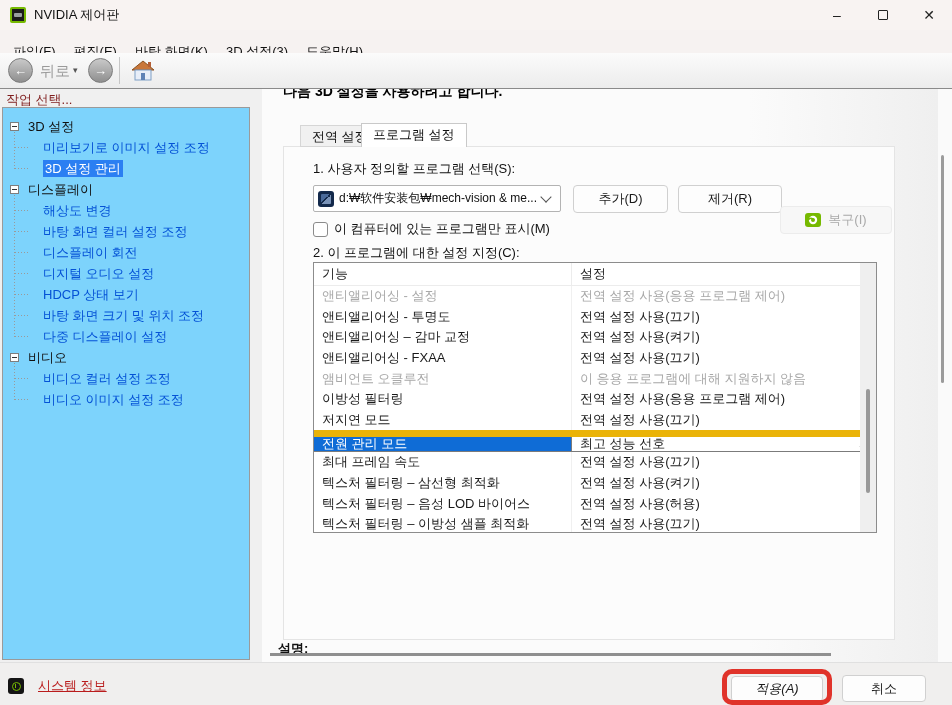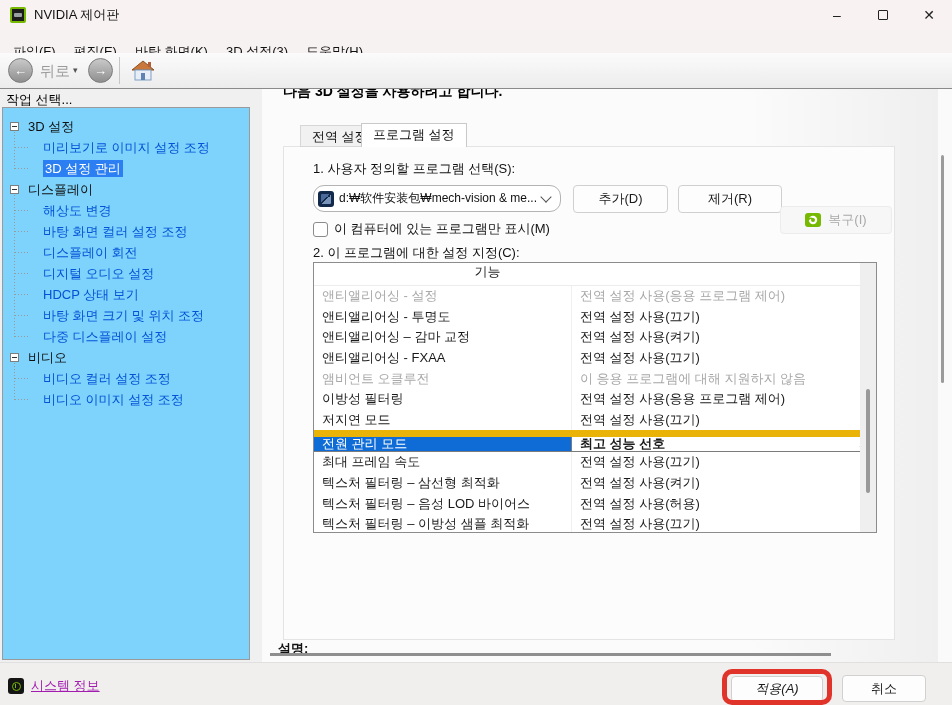--- a/index.html
+++ b/index.html
@@ -26,21 +26,21 @@
     background:linear-gradient(#c9c9c9,#8f8f8f);border:1px solid #7b7b7b;
     color:#fff;font-weight:bold;font-size:13px;display:flex;align-items:center;justify-content:center;}
   .back-btn{left:8px;} .fwd-btn{left:88px;}
   .back-label{position:absolute;left:40px;top:0;line-height:35px;color:#9a9a9a;font-size:15px;}
   .nav-caret{position:absolute;left:73px;top:0;line-height:35px;font-size:9px;color:#555;}
   .tb-sep{position:absolute;left:119px;top:4px;width:1px;height:27px;background:#c6c6c6;}
   .home-btn{position:absolute;left:131px;top:6px;width:24px;height:24px;}
   
   .content{position:absolute;left:0;top:89px;width:952px;height:573px;}
   .sidebar{position:absolute;left:0;top:0;width:262px;height:573px;background:#f0f0f0;}
-  .sidebar-header{position:absolute;left:6px;top:2px;font-size:13px;color:#000000;}
+  .sidebar-header{position:absolute;left:6px;top:2px;font-size:13px;color:#7f1d1d;}
   .sidebar-box{position:absolute;left:2px;top:18px;width:248px;height:553px;background:#7dd3fc;border:1px solid #9a9a9a;padding-top:8px;overflow:hidden;}
   .tree{font-size:13px;}
   .tree-parent{display:flex;align-items:center;height:21px;padding-left:7px;color:#111;}
   .expand-box{width:9px;height:9px;border:1px solid #7e7e7e;background:#fff;display:flex;align-items:center;justify-content:center;flex:0 0 9px;}
   .expand-box i{display:block;width:5px;height:1px;background:#333;}
   .tree-parent .plabel{margin-left:9px;}
   .tree-children{position:relative;}
   .tree-children::before{content:"";position:absolute;left:11px;top:-5px;bottom:10px;width:1px;
     background:repeating-linear-gradient(to bottom,#9a9a9a 0 1px,transparent 1px 3px);}
   .tree-child{position:relative;height:21px;line-height:21px;padding-left:40px;white-space:nowrap;}
@@ -54,60 +54,60 @@
   .scroll-track{position:absolute;left:938px;top:0;width:14px;height:573px;background:#fafafa;}
   .win-scroll-thumb{position:absolute;left:941px;top:66px;width:3px;height:228px;background:#9b9b9b;border-radius:2px;}
   .main-heading{position:absolute;left:21px;top:-6px;font-size:14px;font-weight:bold;color:#000;}
   .tab-panel{position:absolute;left:21px;top:57px;width:612px;height:494px;background:#fcfcfc;border:1px solid #e4e4e4;}
   .tab{position:absolute;top:36px;height:22px;padding:0 11px;line-height:22px;font-size:13px;
     background:#f1f1f1;border:1px solid #d6d6d6;color:#111;}
   .tab.t0{left:38px;}
   .tab.t1{left:99px;top:34px;height:24px;background:#fff;border-color:#c9c9c9;border-bottom:none;z-index:3;}
   .section-label{position:absolute;left:51px;font-size:13px;color:#111;}
   
-  .combo{position:absolute;left:51px;top:96px;width:248px;height:27px;background:#fff;border:1px solid #b3b3b3;border-radius:11px;display:flex;align-items:center;}
+  .combo{position:absolute;left:51px;top:96px;width:248px;height:27px;background:#fff;border:1px solid #b3b3b3;border-radius:2px;display:flex;align-items:center;}
   .prog-icon{width:16px;height:16px;margin-left:4px;background:#13294b;border-radius:3px;position:relative;flex:0 0 16px;}
   .prog-icon::after{content:"";position:absolute;left:3px;top:3px;width:10px;height:10px;
     background:linear-gradient(135deg,#4a6a9a 0 45%,#13294b 45% 55%,#7a93b8 55%);border-radius:1px;}
   .combo-text{margin-left:5px;font-size:12px;color:#111;white-space:nowrap;overflow:hidden;flex:1;}
   .chev{width:8px;height:8px;border-right:1.5px solid #555;border-bottom:1.5px solid #555;transform:rotate(45deg);margin:-4px 10px 0 4px;flex:0 0 8px;}
   .btn{background:#fdfdfd;border:1px solid #d0d0d0;border-radius:4px;font-size:13px;color:#1a1a1a;
     display:flex;align-items:center;justify-content:center;font-family:inherit;}
   .add-btn{position:absolute;left:311px;top:96px;width:95px;height:28px;}
   .remove-btn{position:absolute;left:416px;top:96px;width:104px;height:28px;}
   .restore-btn{position:absolute;left:518px;top:96px;width:112px;height:28px;background:#f7f7f7;border-color:#ececec;color:#a9a9a9;gap:7px;margin-top:21px;}
   .nv-eye{width:16px;height:16px;}
   .checkbox-row{position:absolute;left:51px;top:131px;display:flex;align-items:center;}
   .checkbox{width:15px;height:15px;border:1px solid #8b8b8b;border-radius:3px;background:#fff;}
   .checkbox-label{margin-left:6px;font-size:13px;color:#111;}
   
   .stable{position:absolute;left:51px;top:173px;width:564px;height:271px;background:#fff;border:1px solid #8c8c8c;overflow:hidden;}
-  .thead{display:flex;height:23px;align-items:center;border-bottom:1px solid #ececec;flex-direction:column;}
+  .thead{display:flex;height:23px;align-items:center;border-bottom:1px solid #ececec;}
   .thead .h1{width:257px;padding-left:8px;color:#222;}
   .thead .h2{padding-left:8px;color:#222;border-left:1px solid #ececec;height:100%;display:flex;align-items:center;flex:1;}
   .trow{display:flex;height:20.6px;align-items:center;}
   .tcell{white-space:nowrap;overflow:hidden;}
   .c1{width:257px;padding-left:8px;height:100%;display:flex;align-items:center;}
   .c2{flex:1;padding-left:8px;border-left:1px solid #f0f0f0;height:100%;display:flex;align-items:center;}
   .trow.disabled .c1,.trow.disabled .c2{color:#a8a8a8;}
   .trow.selected{border-top:7px solid #eab308;border-bottom:1px solid #7b7b7b;height:22px;}
   .trow.selected .c1{background:#0f6cd6;color:#fff;}
-  .trow.selected .c2{font-weight:bold;border-left:1px solid #7b7b7b;position:relative;}
+  .trow.selected .c2{font-weight:normal;border-left:1px solid #7b7b7b;position:relative;}
   .row-chev{position:absolute;right:8px;top:8px;width:7px;height:7px;border-right:1.4px solid #777;border-bottom:1.4px solid #777;transform:rotate(45deg);margin-top:-2px;}
   .tbl-scroll-track{position:absolute;right:0;top:0;width:16px;height:100%;background:#efefef;}
   .tbl-scroll-thumb{position:absolute;right:6px;top:126px;width:4px;height:104px;background:#999;border-radius:2px;}
   .desc-label{position:absolute;left:16px;top:551px;font-weight:bold;font-size:13px;color:#111;}
   .splitter{position:absolute;left:8px;top:564px;width:561px;height:3px;background:#8f8f8f;}
   
   .footer{position:absolute;left:0;top:662px;width:952px;height:43px;background:#f0efee;border-top:1px solid #e0e0e0;}
   .sysinfo{position:absolute;left:8px;top:14px;display:flex;align-items:center;}
   .sysinfo-icon{width:16px;height:16px;background:#141414;border-radius:3px;display:flex;align-items:center;justify-content:center;}
   .sysinfo-icon i{display:block;width:9px;height:9px;border:1.6px solid #76b900;border-radius:50%;position:relative;}
   .sysinfo-icon i::after{content:"";position:absolute;left:2.2px;top:1px;width:1.6px;height:4px;background:#76b900;}
-  .sysinfo-label{margin-left:7px;color:#a21caf;text-decoration:underline;font-size:13px;}
+  .sysinfo-label{margin-left:14px;color:#b91c1c;text-decoration:underline;font-size:13px;}
   .apply-btn{position:absolute;left:731px;top:13px;width:92px;height:26px;font-style:italic;}
   .cancel-btn{position:absolute;left:842px;top:12px;width:84px;height:27px;}
   .red-ring{position:absolute;left:722px;top:6px;width:110px;height:36px;border:5px solid #e0332a;border-radius:10px;pointer-events:none;z-index:5;}
 </style>
 </head>
 <body>
 
 <div id="window">
 
   <div class="titlebar">
@@ -219,20 +219,21 @@
       <div class="checkbox-row">
         <div class="checkbox"></div>
         <div class="checkbox-label">이 컴퓨터에 있는 프로그램만 표시(M)</div>
       </div>
 
       <div class="section-label" style="top:155px;">2. 이 프로그램에 대한 설정 지정(C):</div>
 
       <div class="stable">
         <div class="thead">
           <div class="h1">기능</div>
+          <div class="h2">설정</div>
         </div>
         <div class="trow disabled">
             <div class="tcell c1">앤티앨리어싱 - 설정</div>
             <div class="tcell c2">전역 설정 사용(응용 프로그램 제어)</div>
           </div>
         <div class="trow">
             <div class="tcell c1">앤티앨리어싱 - 투명도</div>
             <div class="tcell c2">전역 설정 사용(끄기)</div>
           </div>
         <div class="trow">

